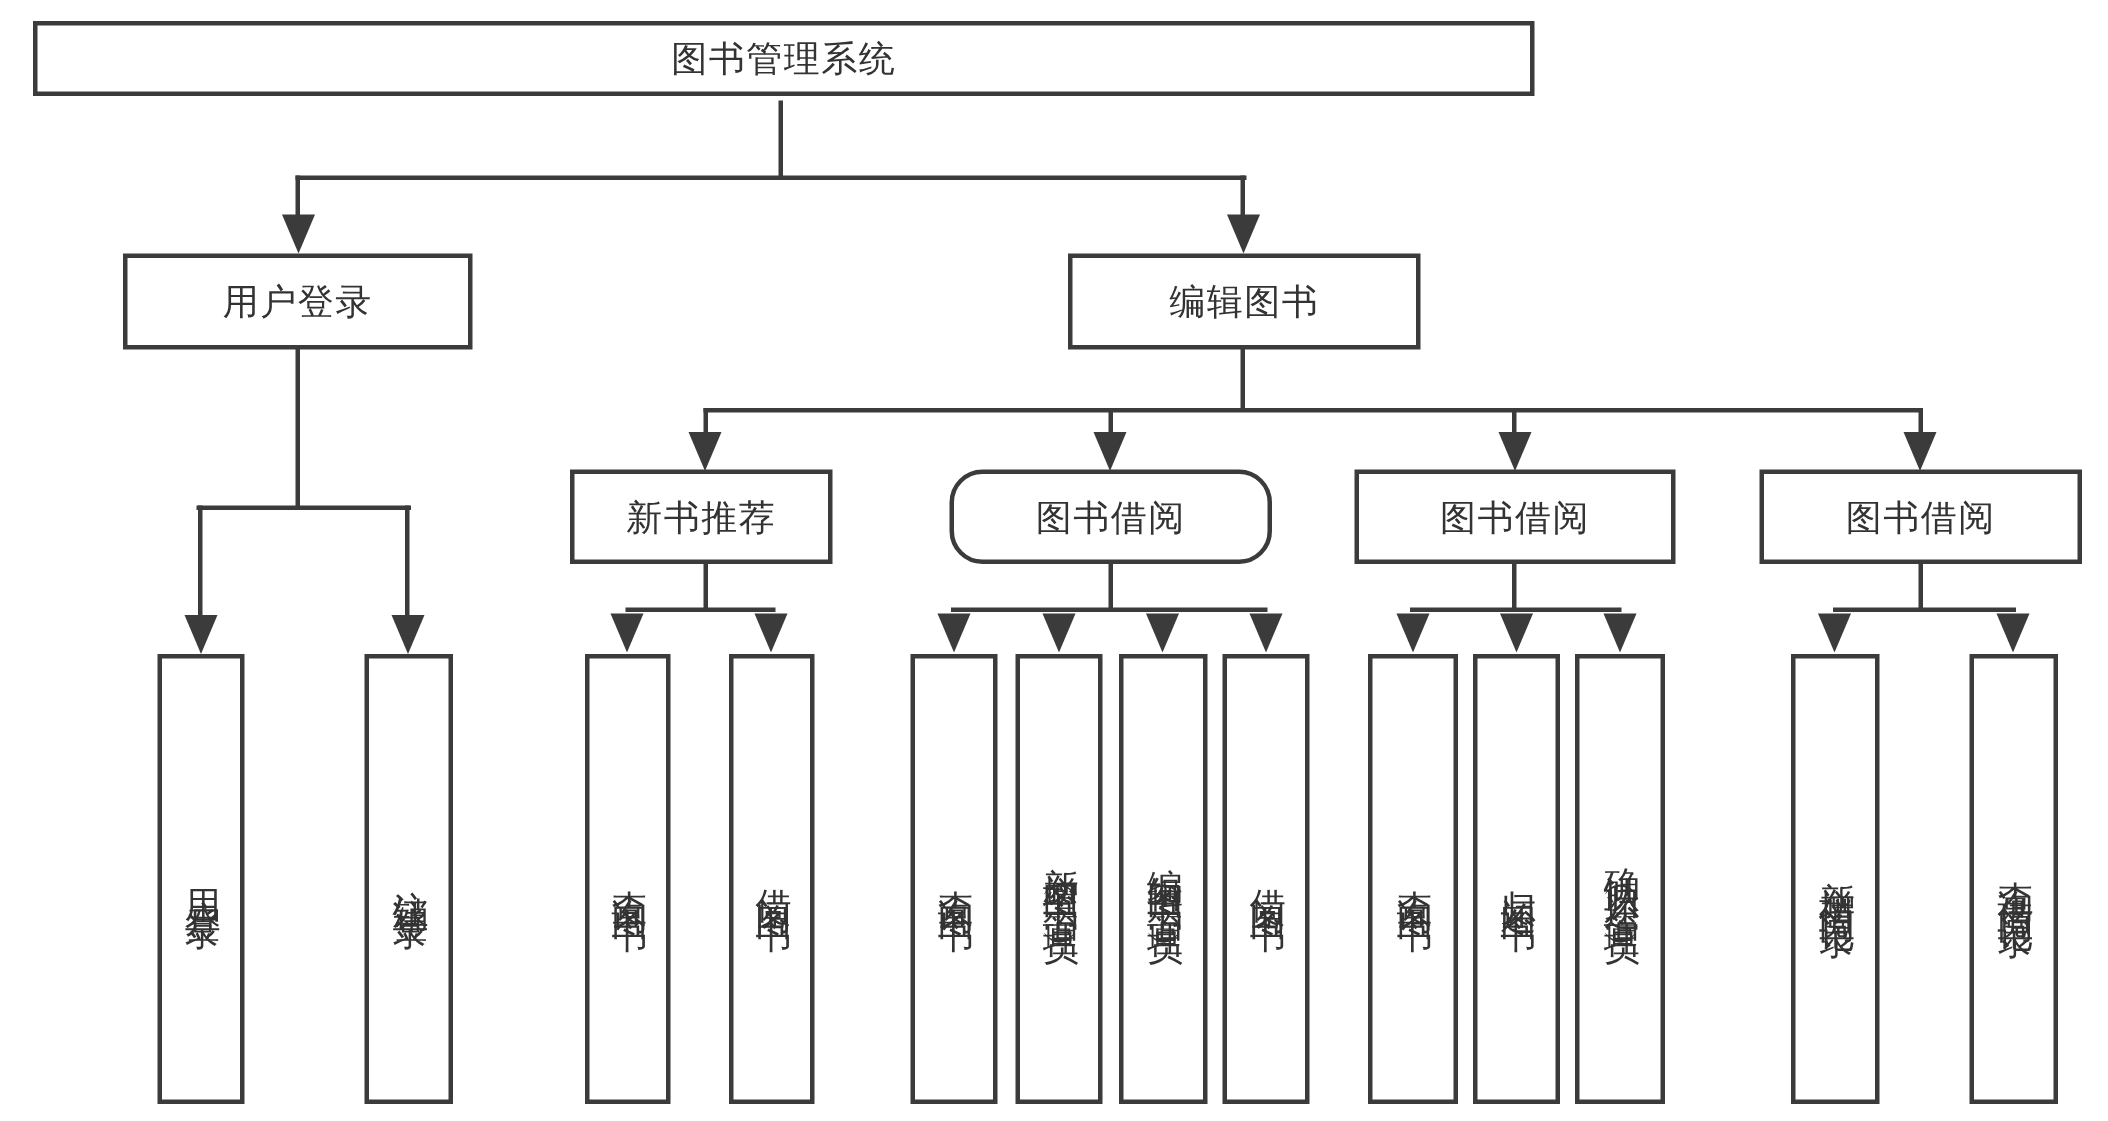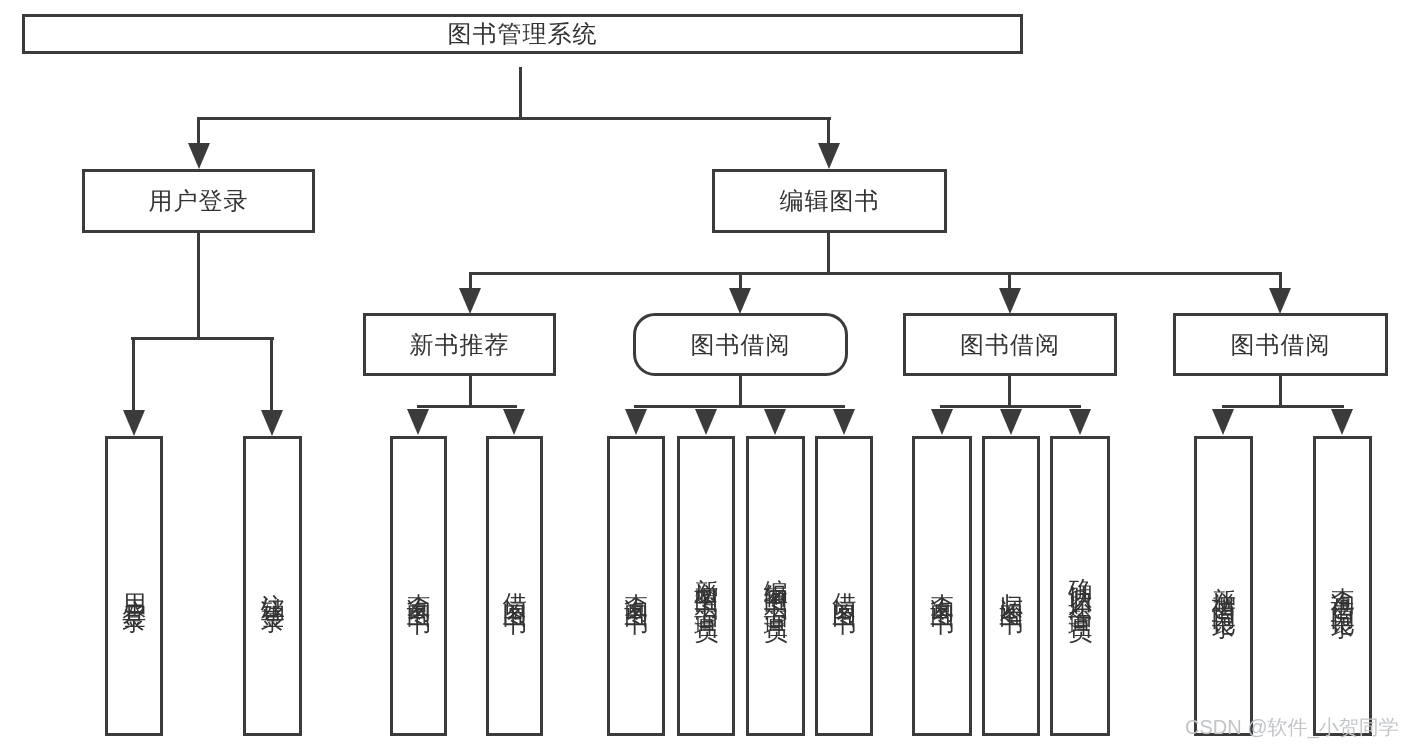--- a/index.html
+++ b/index.html
@@ -50,33 +50,33 @@
     color:var(--wm);
     white-space:nowrap;
     z-index:5;
   }
 </style>
 </head>
 <body>
 
 <div id="canvas">
 
-  <div class="node" style="left:22px;top:14px;width:1001px;height:40px;">
+  <div class="node" style="left:22px;top:14px;width:1001px;height:50px;">
     <span>图书管理系统</span>
   </div>
 
   <div class="node" style="left:82px;top:169px;width:233px;height:64px;">
     <span>用户登录</span>
   </div>
 
   <div class="node" style="left:712px;top:169px;width:235px;height:64px;">
     <span>编辑图书</span>
   </div>
 
-  <div class="node" style="left:363px;top:313px;width:193px;height:63px;">
+  <div class="node" style="left:380px;top:313px;width:175px;height:63px;">
     <span>新书推荐</span>
   </div>
 
   <div class="node" style="left:633px;top:313px;width:215px;height:63px;border-radius:22px;">
     <span>图书借阅</span>
   </div>
 
   <div class="node" style="left:903px;top:313px;width:214px;height:63px;">
     <span>图书借阅</span>
   </div>
@@ -170,15 +170,14 @@
   <div class="hline" style="left:940px;top:405px;width:141px;"></div>
   <div class="arrow" style="left:931px;top:409px;"></div>
   <div class="arrow" style="left:1000px;top:409px;"></div>
   <div class="arrow" style="left:1069px;top:409px;"></div>
 
   <div class="vline" style="left:1279px;top:374px;height:34px;"></div>
   <div class="hline" style="left:1222px;top:405px;width:122px;"></div>
   <div class="arrow" style="left:1212px;top:409px;"></div>
   <div class="arrow" style="left:1331px;top:409px;"></div>
 
-  <div class="watermark">CSDN @软件_小贺同学</div>
 
 </div>
 
 </body></html>

